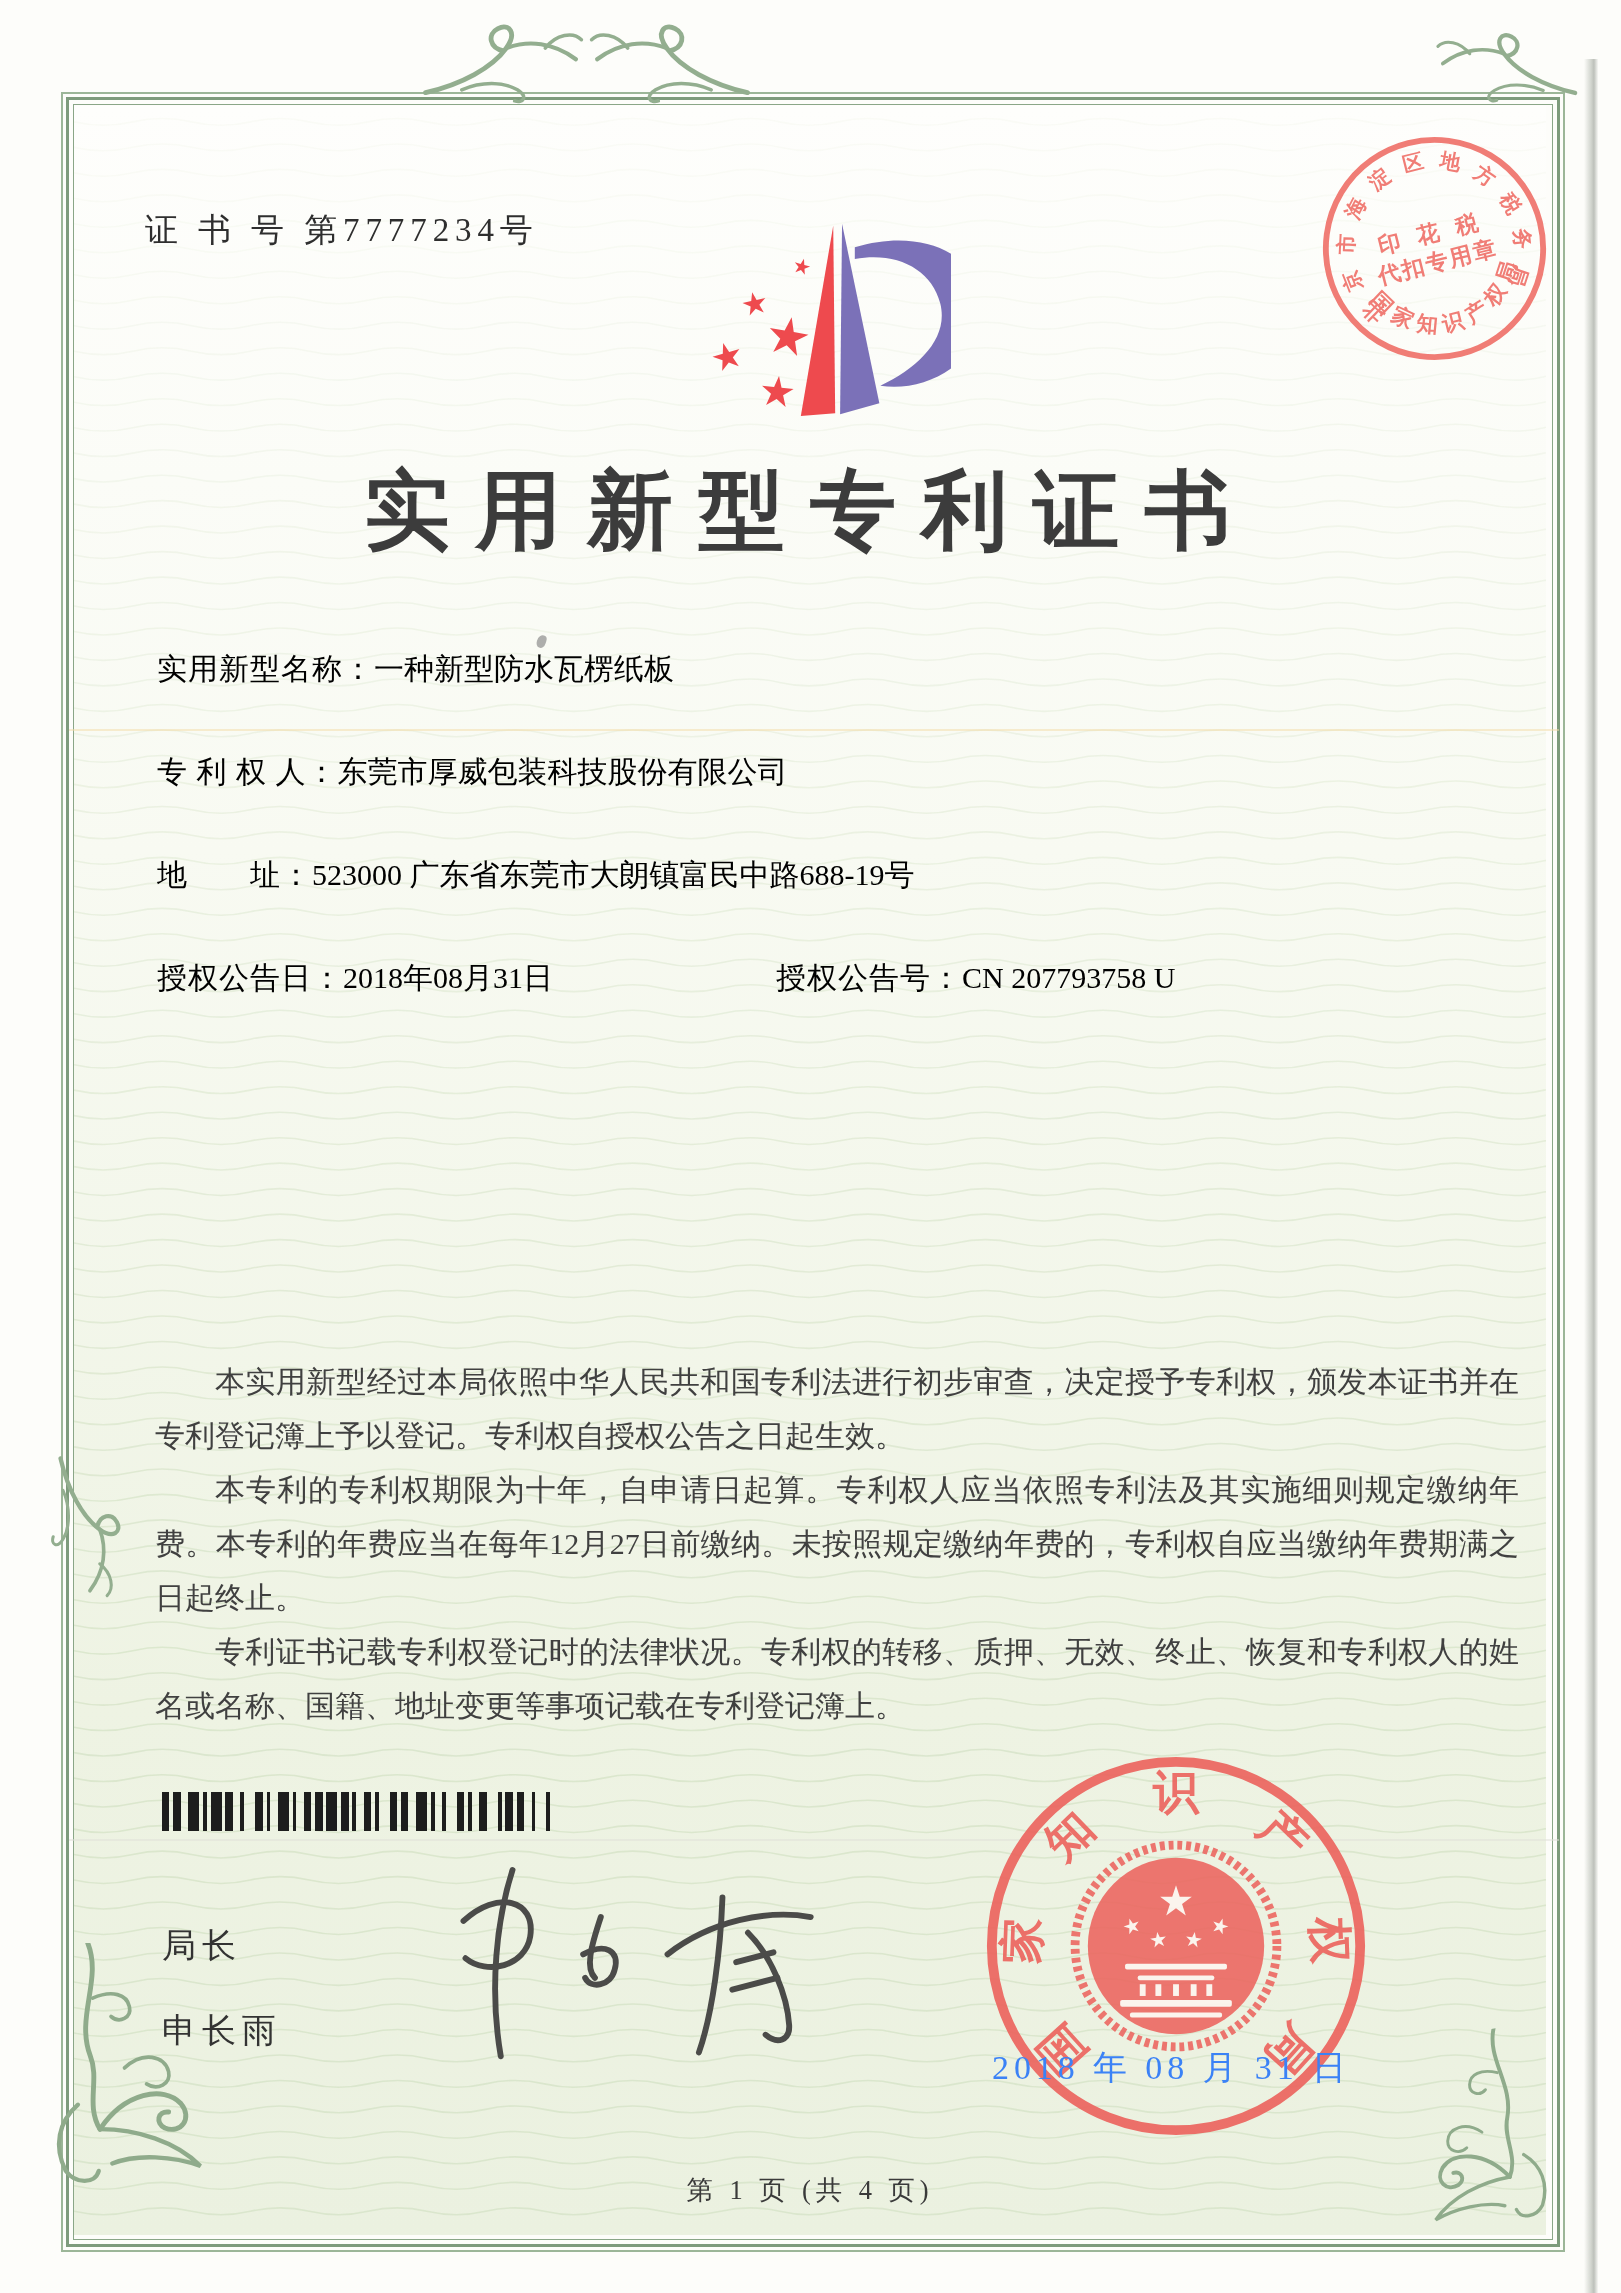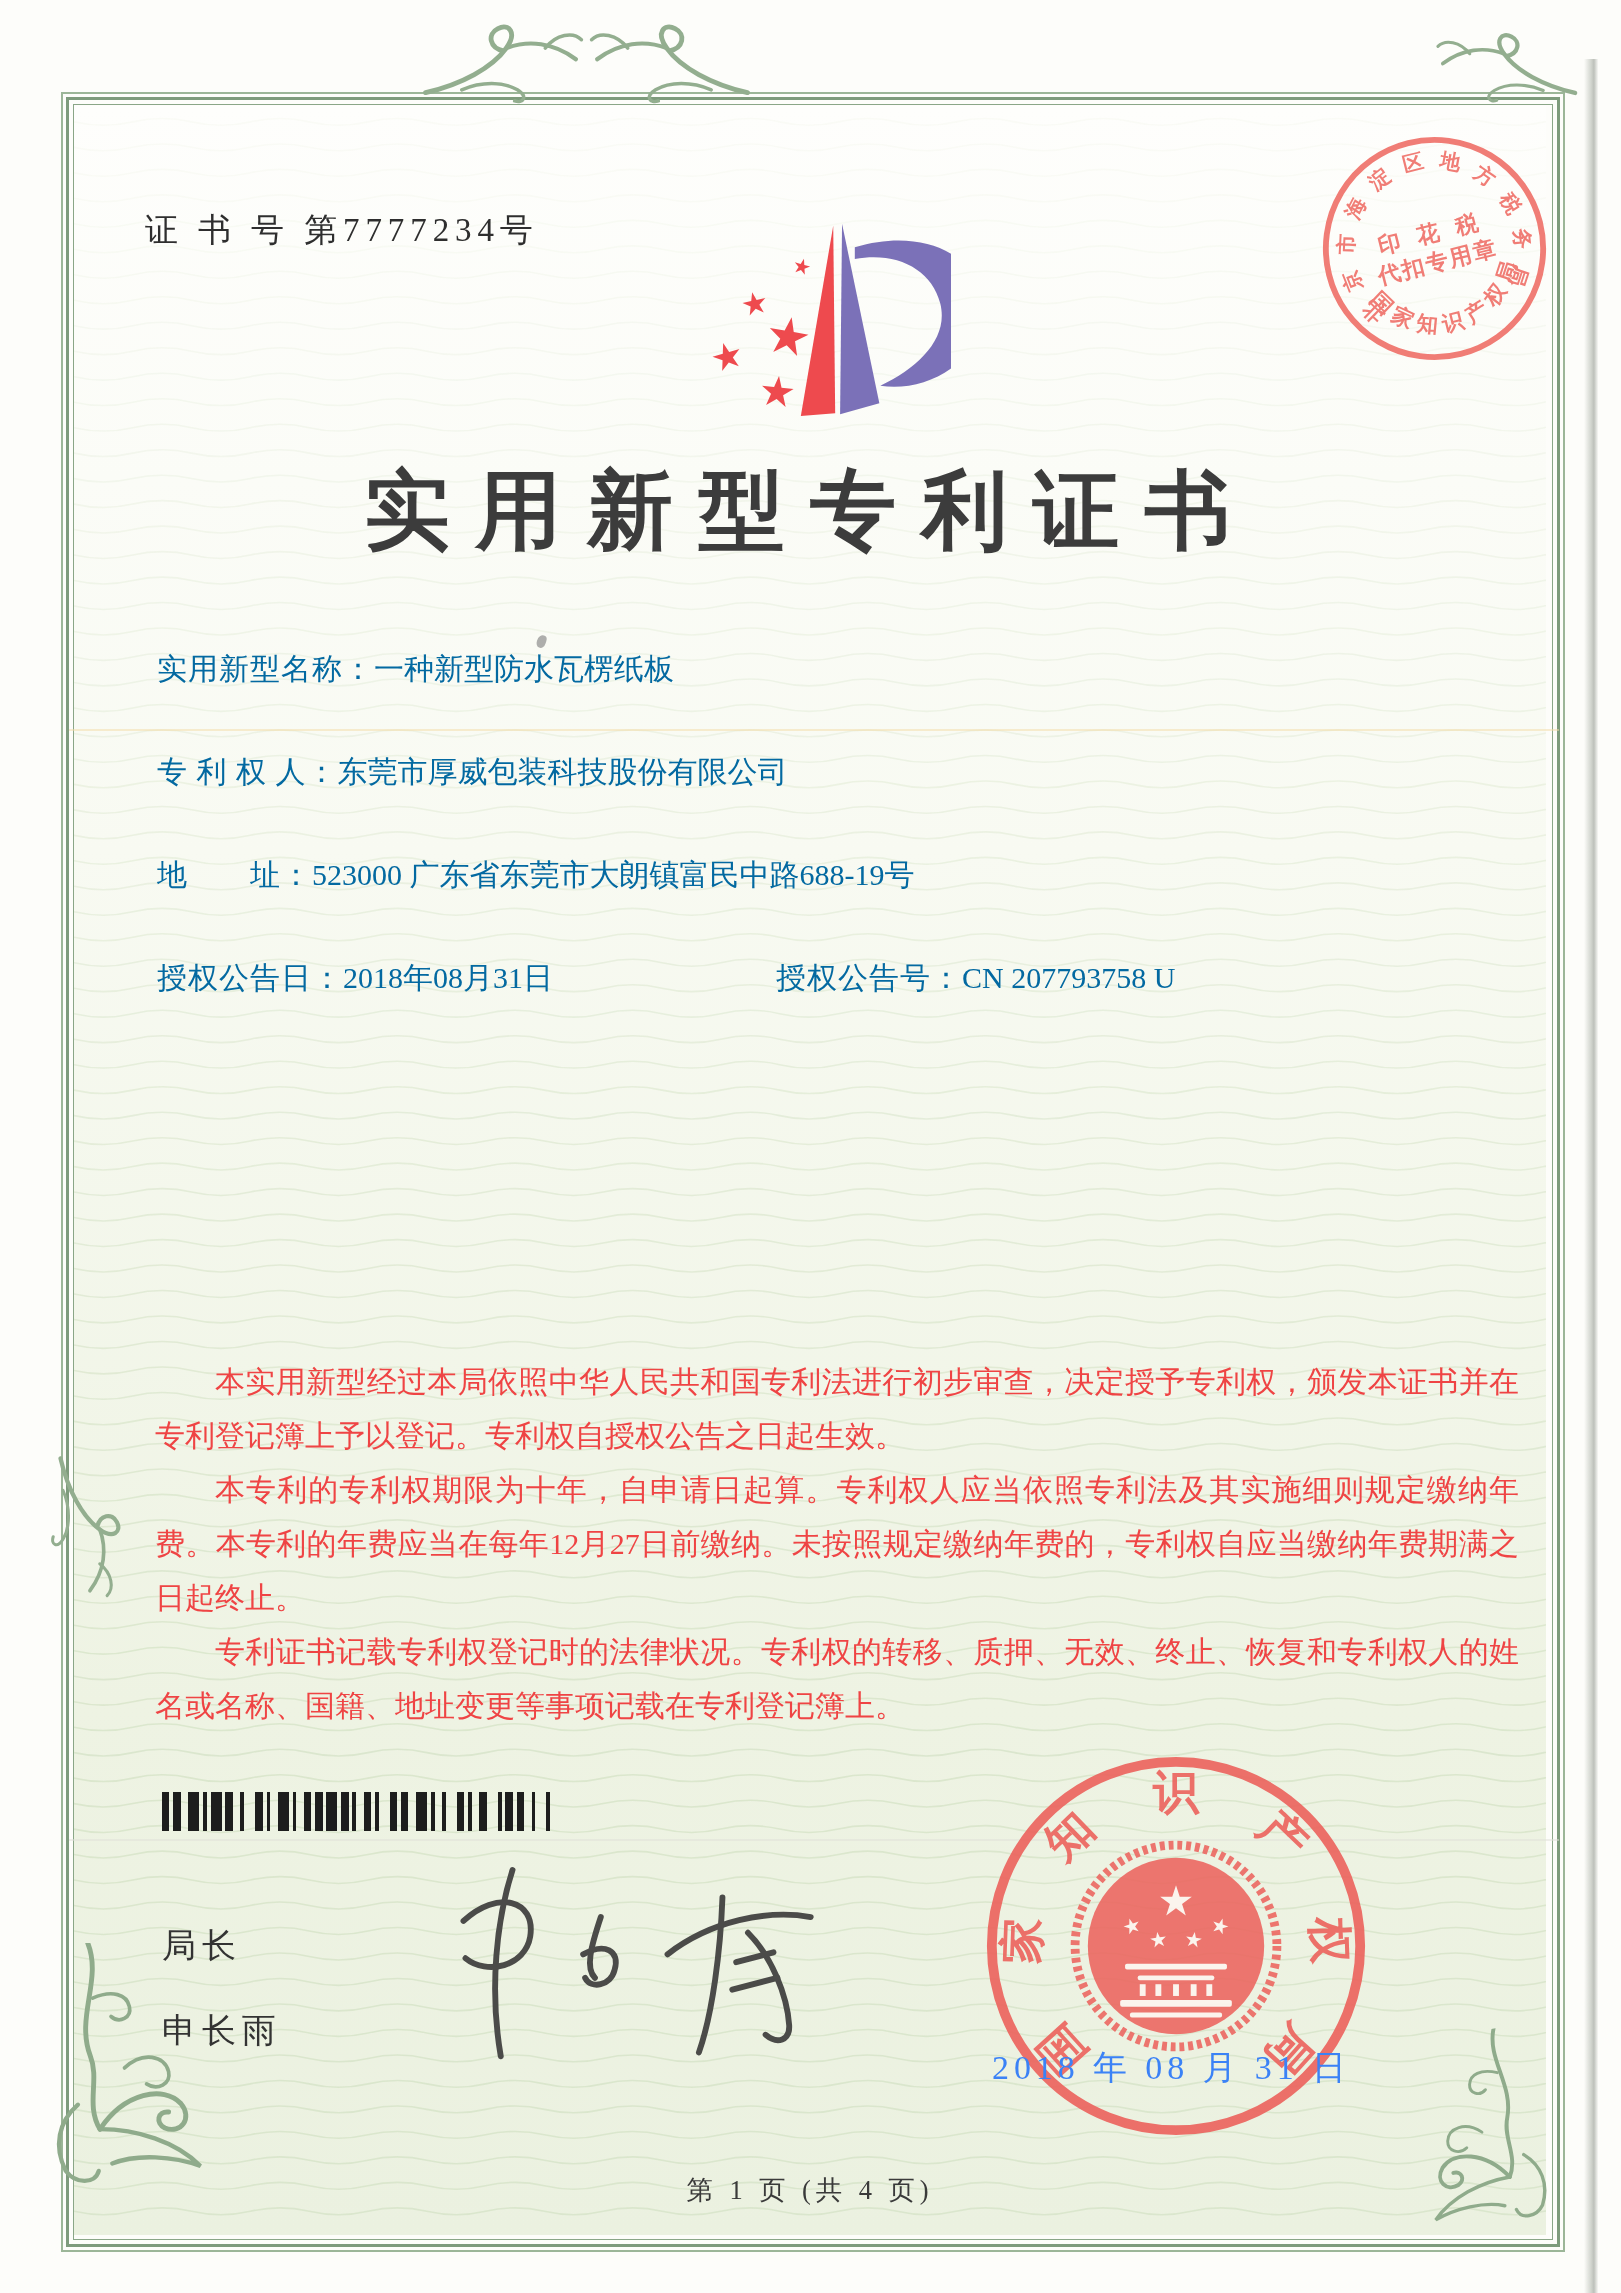--- a/index.html
+++ b/index.html
@@ -19,26 +19,26 @@
   
   .orn{position:absolute;z-index:2;color:#93ae8f;}
   
   .cert-no{position:absolute;left:145px;top:208px;font-size:33px;letter-spacing:5.9px;color:#2e2e2e;z-index:3;}
   .logo{position:absolute;left:686px;top:208px;width:265px;height:214px;z-index:3;}
   .title{position:absolute;left:78px;top:453px;width:1464px;text-align:center;font-size:86px;font-weight:700;
          letter-spacing:25.5px;color:#3c3c3c;z-index:3;}
   .ink-dot{position:absolute;left:537px;top:635px;width:8.8px;height:12.7px;border-radius:60% 40% 50% 50%;
            background:#6f6f6f;opacity:.55;transform:rotate(18deg);z-index:3;}
   .fields{position:absolute;left:157px;top:647px;width:1372px;z-index:3;}
-  .frow{font-size:30px;line-height:43px;margin-bottom:60px;color:#0369a1;white-space:nowrap;}
+  .frow{font-size:30px;line-height:43px;margin-bottom:60px;color:#000000;white-space:nowrap;}
   .frow .lab{letter-spacing:1px;}
   .grant-row{position:relative;}
   .grant-right{position:absolute;left:619px;top:0;}
   .bodytext{position:absolute;left:155px;top:1355px;width:1364px;z-index:3;font-size:30px;line-height:54px;
-            color:#ef4444;text-align:justify;}
+            color:#404040;text-align:justify;}
   .bodytext p{margin:0;text-indent:2em;}
   .barcode{position:absolute;left:162px;top:1792px;width:388px;height:39px;display:flex;z-index:3;}
   .barcode div{height:100%;}
   .bar{background:#1d1d1d;}
   .director{position:absolute;left:162px;top:1923px;z-index:3;font-size:34px;color:#333;
             font-family:"Liberation Sans","DejaVu Sans",sans-serif;letter-spacing:5.9px;}
   .director .name{display:block;margin-top:39px;}
   .signature{position:absolute;left:387px;top:1860px;z-index:3;}
   .seal-bottom{position:absolute;left:983px;top:1753px;width:386px;height:386px;z-index:4;opacity:.92;}
   .seal-date{position:absolute;left:992px;top:2045px;font-size:34px;letter-spacing:4.9px;color:#3b82f6;z-index:5;white-space:nowrap;}

